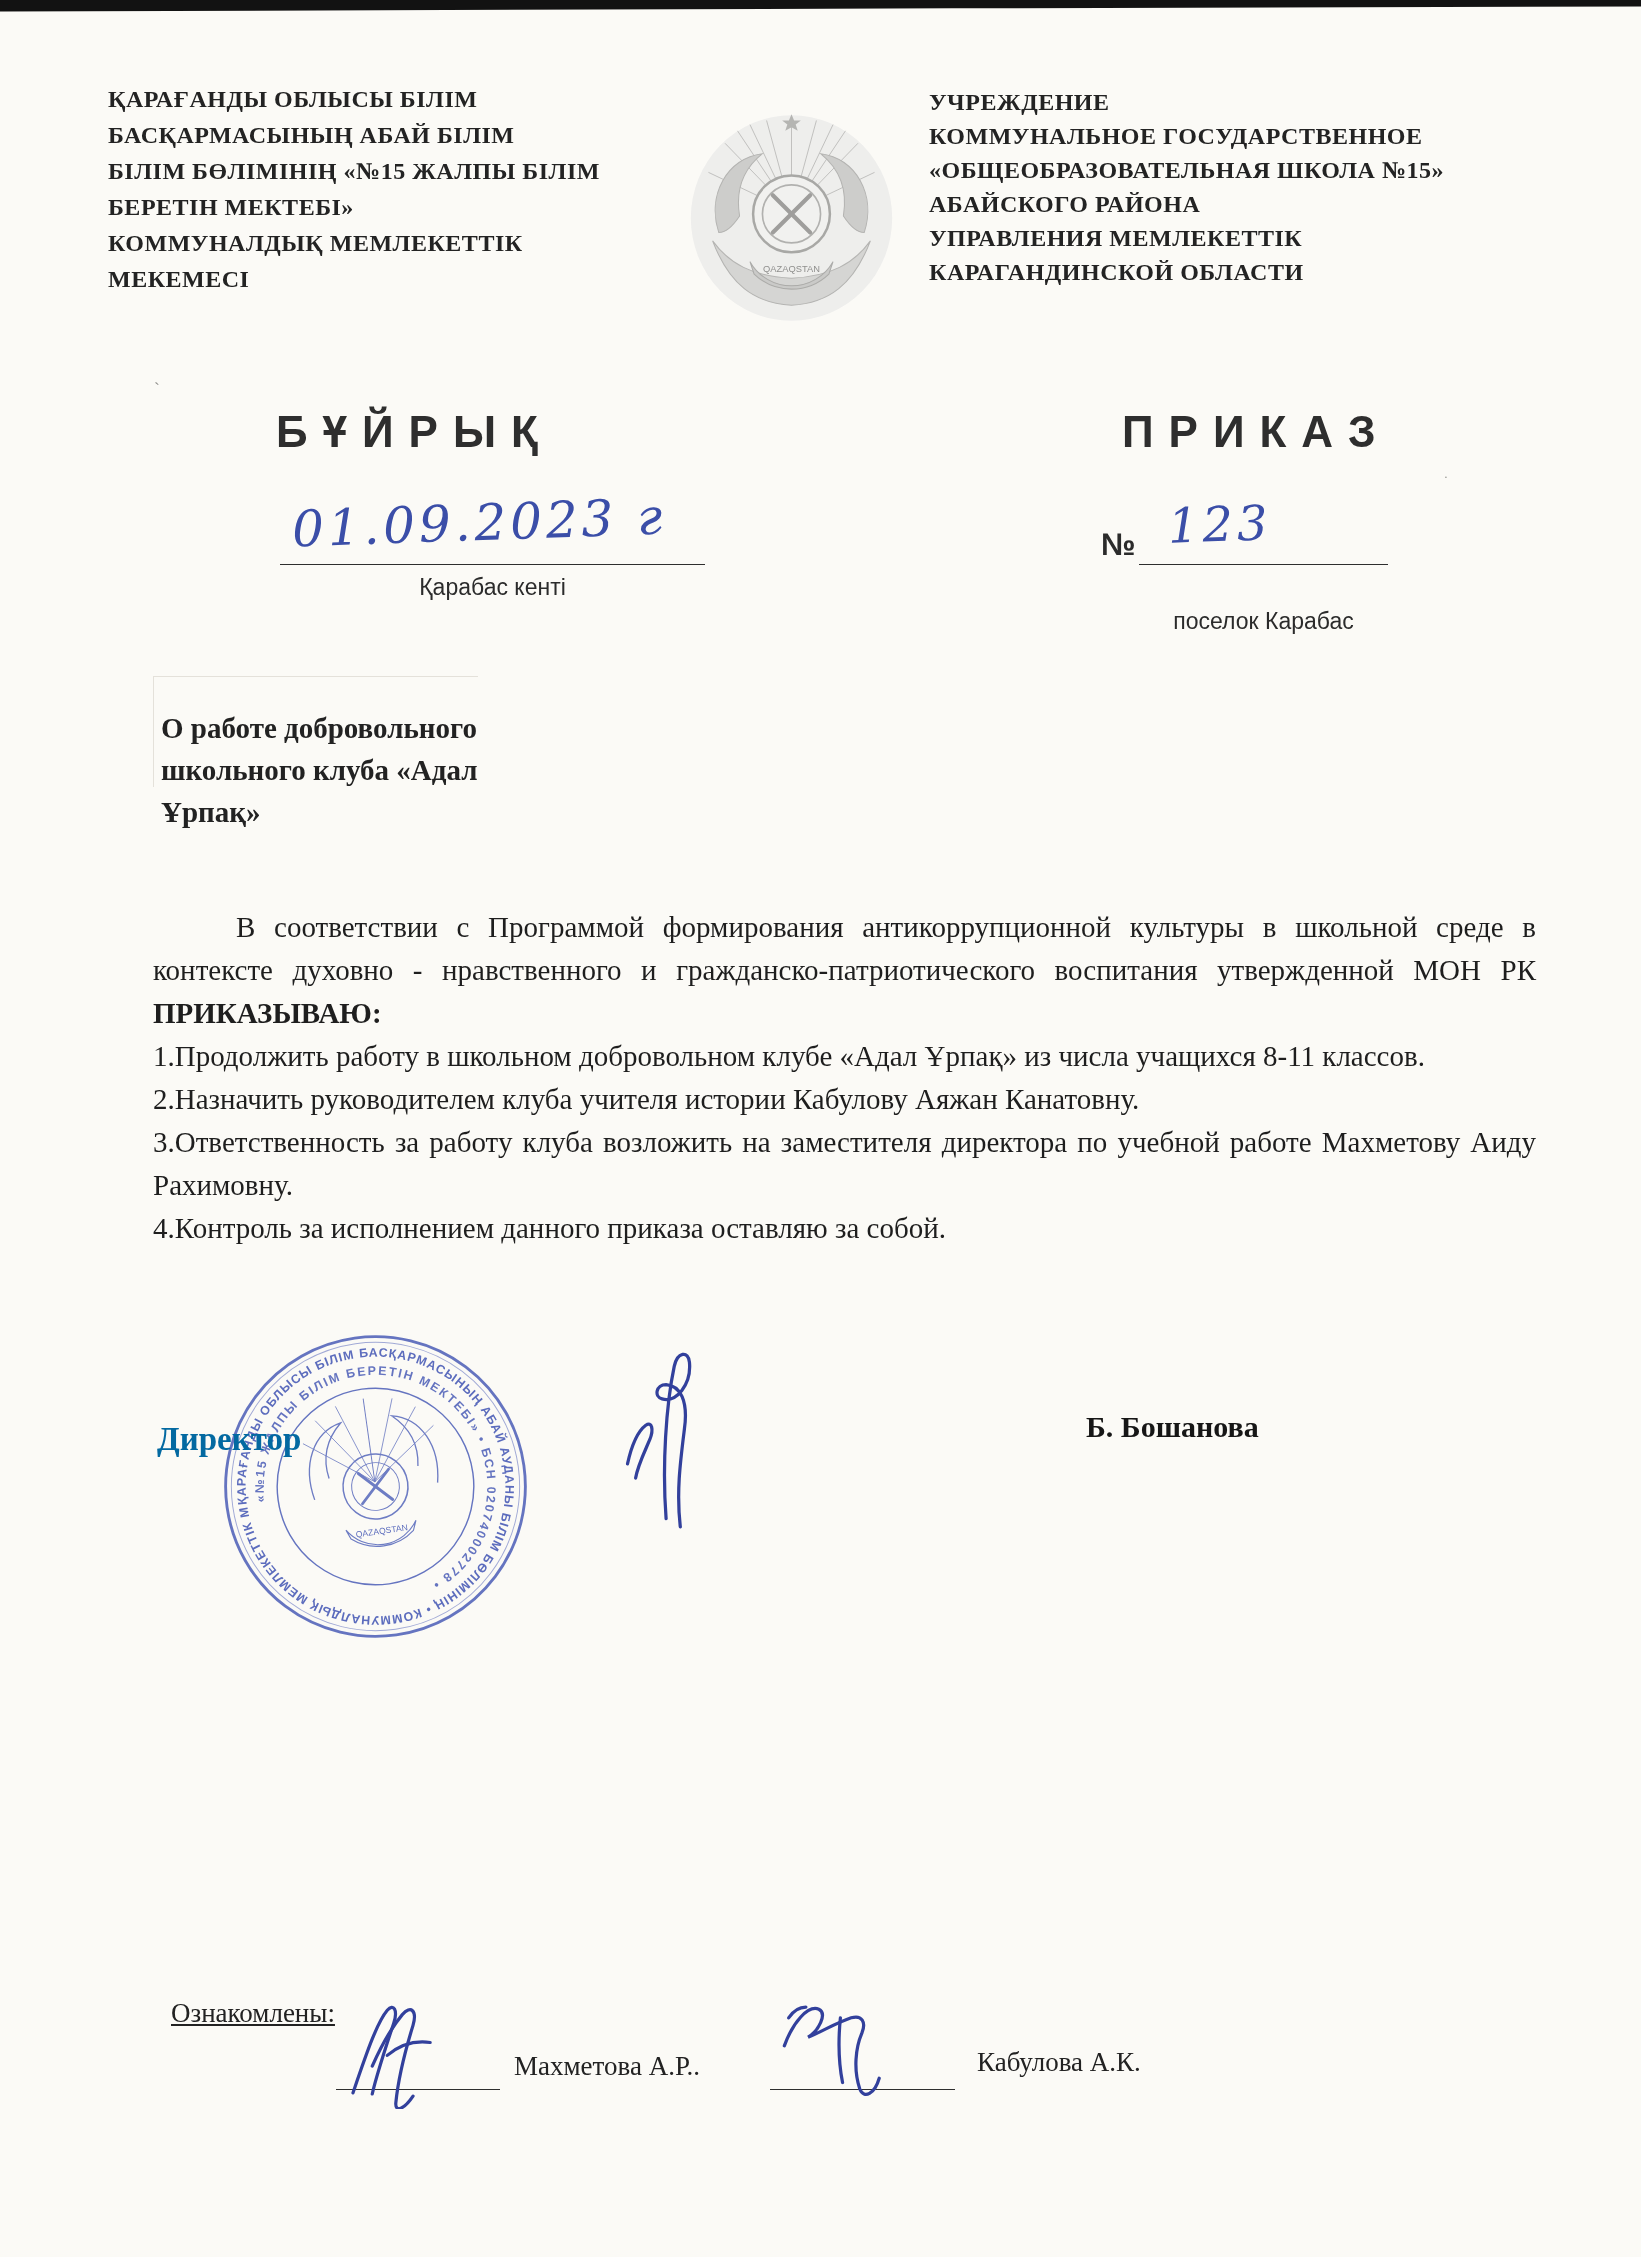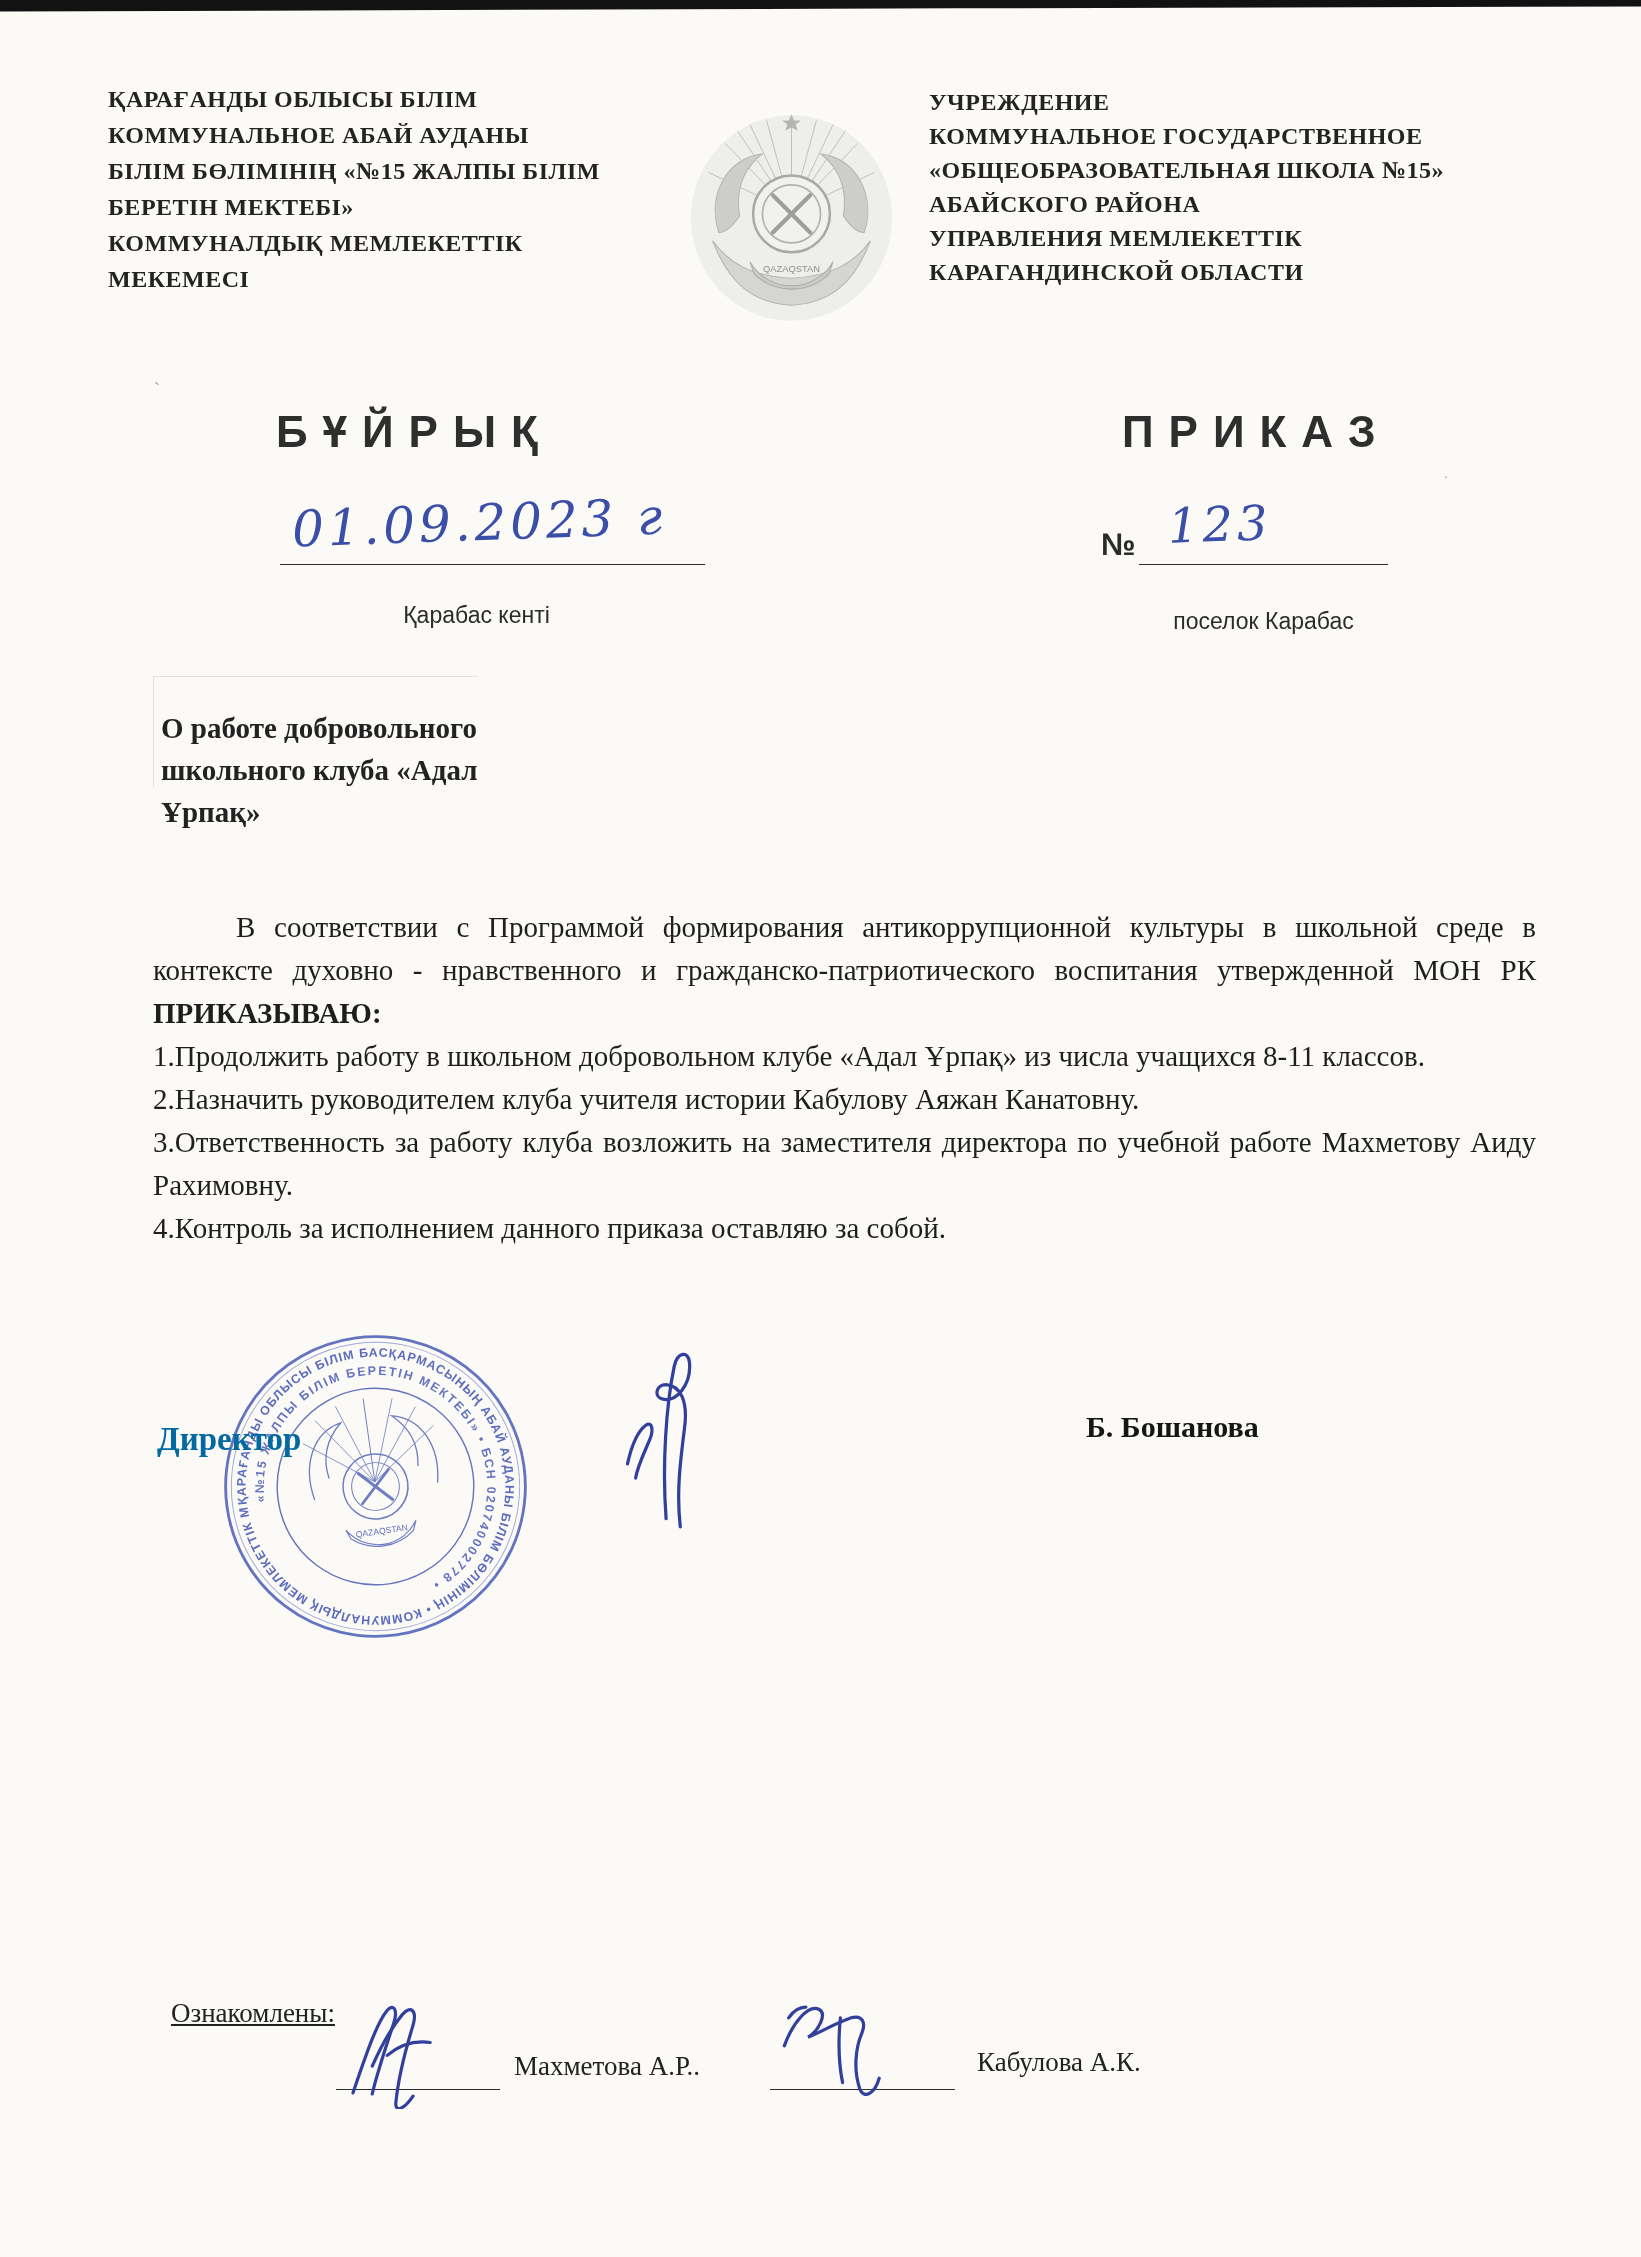--- a/index.html
+++ b/index.html
@@ -71,21 +71,21 @@
 <body>
 
 <div class="page">
 
   <div class="abs scan-strip"></div>
   <div class="abs speck" style="left:154px;top:378px;">ˋ</div>
   <div class="abs speck" style="left:1444px;top:471px;font-size:11.6px;">·</div>
 
   <div class="abs hdr" style="left:108px;top:81px;width:378px;">
     <div>ҚАРАҒАНДЫ ОБЛЫСЫ БІЛІМ</div>
-    <div>КОММУНАЛЬНОЕ АБАЙ АУДАНЫ</div>
+    <div>БАСҚАРМАСЫНЫҢ АБАЙ БІЛІМ</div>
     <div>БІЛІМ БӨЛІМІНІҢ «№15 ЖАЛПЫ БІЛІМ</div>
     <div>БЕРЕТІН  МЕКТЕБІ»</div>
     <div>КОММУНАЛДЫҚ МЕМЛЕКЕТТІК</div>
     <div>МЕКЕМЕСІ</div>
   </div>
 
   <svg class="abs emblem-svg" style="left:687px;top:108px;" width="209" height="218" viewBox="0 0 200 210">
     <ellipse cx="100" cy="106" rx="97" ry="99" fill="#ececeb"></ellipse>
     <g stroke="#b3b3b1" stroke-width="0.9">
       <line x1="100" y1="100" x2="100" y2="10"></line>
@@ -121,21 +121,21 @@
     <div>АБАЙСКОГО РАЙОНА</div>
     <div>УПРАВЛЕНИЯ МЕМЛЕКЕТТІК</div>
     <div>КАРАГАНДИНСКОЙ ОБЛАСТИ</div>
   </div>
 
   <div class="abs big-title" style="left:276px;top:407px;">БҰЙРЫҚ</div>
   <div class="abs big-title" style="left:1122px;top:407px;">ПРИКАЗ</div>
 
   <div class="abs handwriting" style="left:292px;top:494px;font-size:50px;">01.09.2023 г</div>
   <div class="abs underline" style="left:280px;top:564px;width:425px;"></div>
-  <div class="abs place" style="left:264px;top:574px;width:425px;margin-top:28px;">Қарабас кенті</div>
+  <div class="abs place" style="left:280px;top:574px;width:425px;">Қарабас кенті</div>
 
   <div class="abs numero" style="left:1101px;top:527px;">№</div>
   <div class="abs handwriting" style="left:1168px;top:496px;font-size:48px;">123</div>
   <div class="abs underline" style="left:1139px;top:564px;width:249px;"></div>
   <div class="abs place" style="left:1139px;top:608px;width:249px;">поселок Карабас</div>
 
   <div class="abs subject-box" style="left:153px;top:676px;width:324px;height:110px;"></div>
   <div class="abs subject" style="left:161px;top:707px;">
     <div>О работе добровольного</div>
     <div>школьного клуба «Адал</div>

